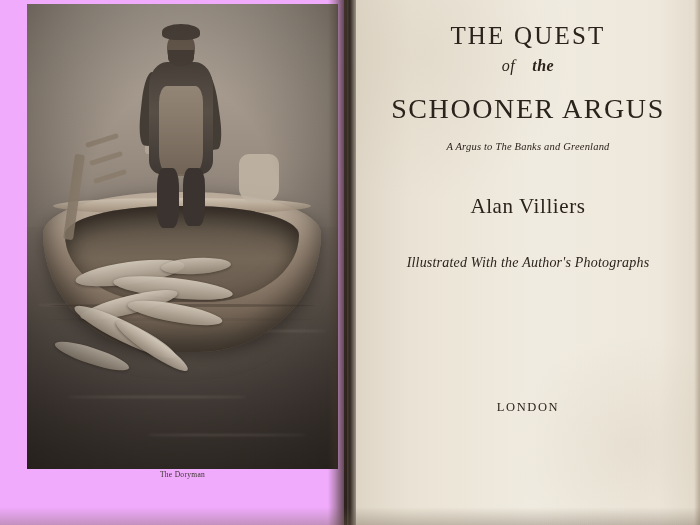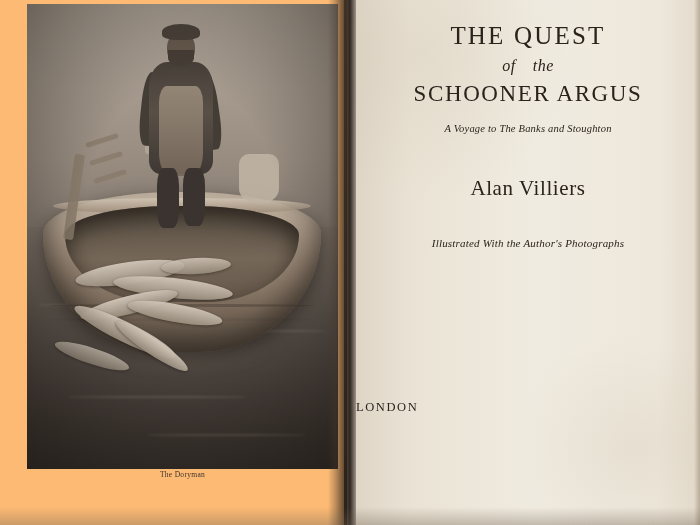--- a/index.html
+++ b/index.html
@@ -16,21 +16,21 @@
     font-family: "Liberation Serif", serif;
   }
 
   
   .left-leaf {
     position: absolute;
     left: 0;
     top: 0;
     width: 345px;
     height: 525px;
-    background: #fdba74;
+    background: #f0abfc;
   }
   .plate-frame {
     position: absolute;
     left: 27px;
     top: 4px;
     width: 311px;
     height: 465px;
     background: #6d5a4c;
     overflow: hidden;
   }
@@ -323,49 +323,51 @@
     text-transform: uppercase;
   }
   .t-of {
     margin-top: 7px;
     font-size: 16px;
     font-style: italic;
     letter-spacing: 0.5px;
   }
   .t-of .of-the {
     font-style: italic;
+    font-weight: bold;
   }
   .t-main2 {
-    margin-top: 6px;
-    font-size: 23px;
+    margin-top: 18px;
+    font-size: 28px;
     letter-spacing: 1.6px;
     text-transform: uppercase;
   }
   .t-sub {
     margin-top: 16px;
     font-size: 10.5px;
     font-style: italic;
     letter-spacing: 0.2px;
   }
   .t-author {
     margin-top: 42px;
     font-size: 21px;
     letter-spacing: 0.6px;
   }
   .t-illus {
     margin-top: 36px;
-    font-size: 11px;
+    font-size: 14px;
     font-style: italic;
     letter-spacing: 0.2px;
   }
   .imprint {
     position: absolute;
     left: 0;
     top: 400px;
     width: 344px;
+    text-align: center;
     color: #2a231c;
   }
   .imp-city {
     font-size: 12.5px;
     letter-spacing: 1.6px;
     text-transform: uppercase;
   }
   .imp-pub {
     margin-top: 10px;
     font-size: 12.5px;
@@ -462,21 +464,21 @@
       <div class="t-main1">The Quest</div>
 
       <div class="t-of">
         <span>of</span>
         <span style="display:inline-block; width:8px;"></span>
         <span class="of-the">the</span>
       </div>
 
       <div class="t-main2">Schooner Argus</div>
 
-      <div class="t-sub">A Voyage to The Banks and Stoughton</div>
+      <div class="t-sub">A Argus to The Banks and Greenland</div>
 
       <div class="t-author">Alan Villiers</div>
 
       <div class="t-illus">Illustrated With the Author's Photographs</div>
     </div>
 
     <div class="imprint">
       <div class="imp-city">London</div>
     </div>
 

